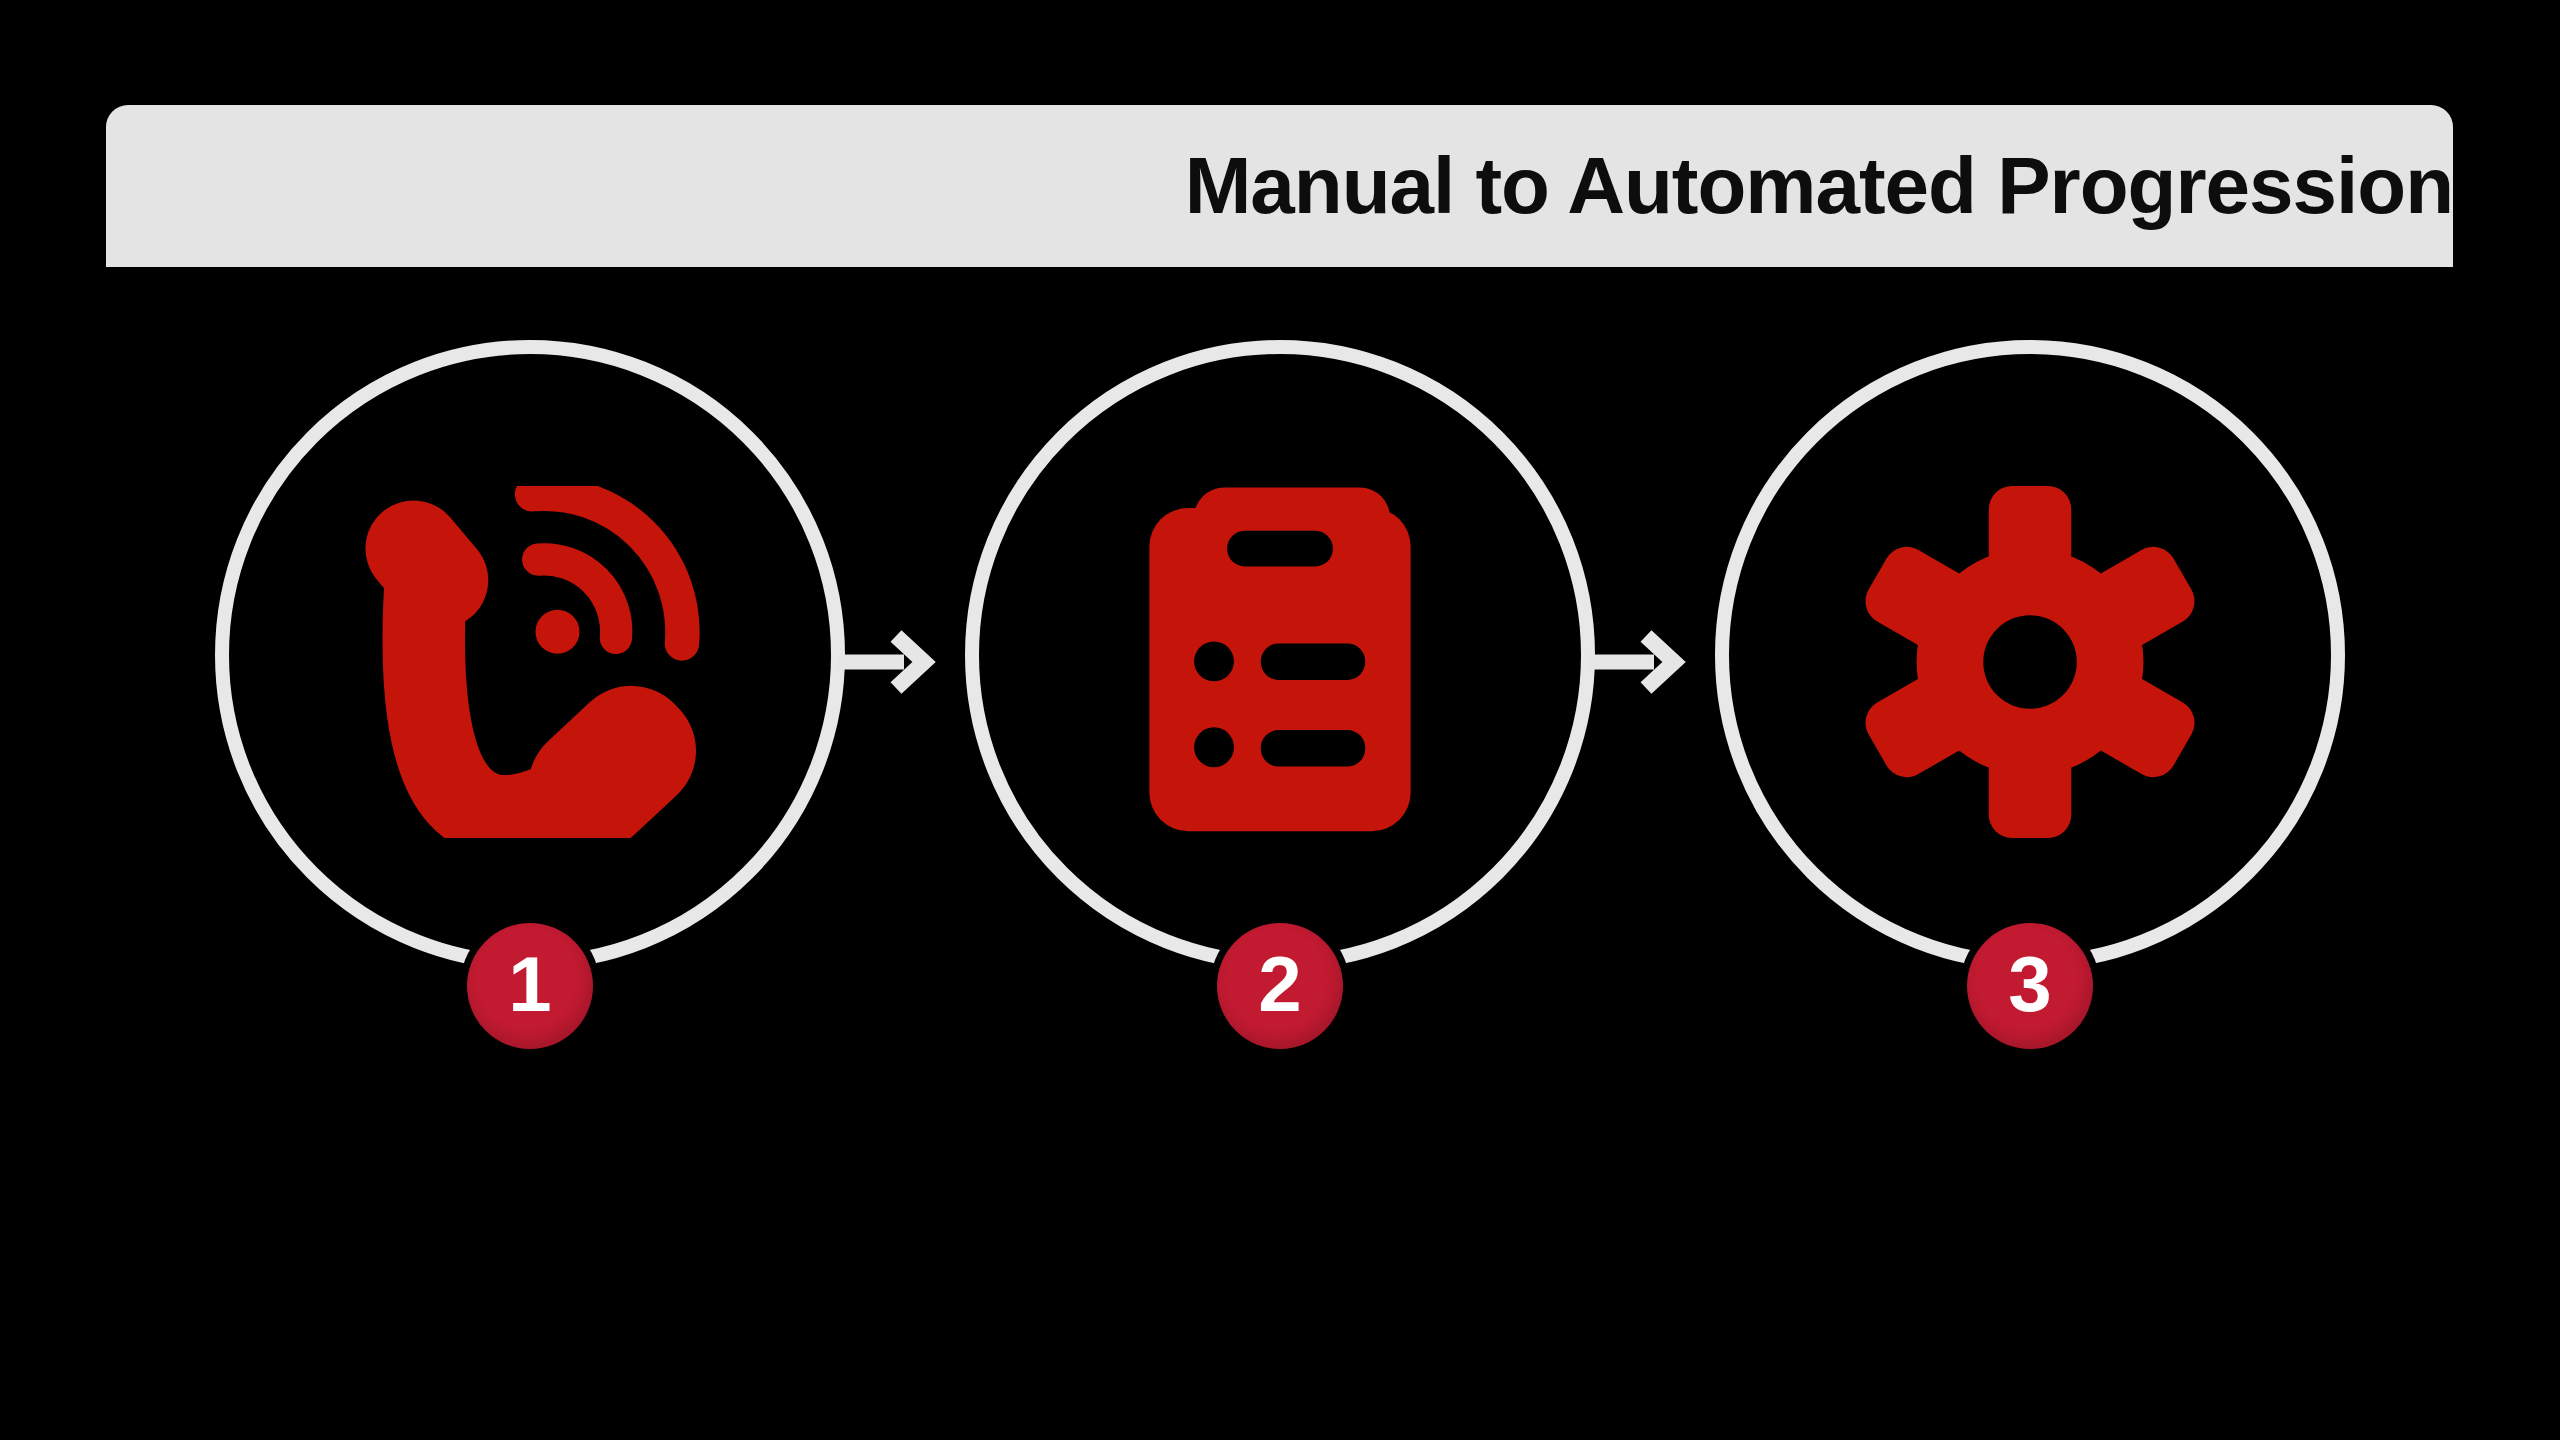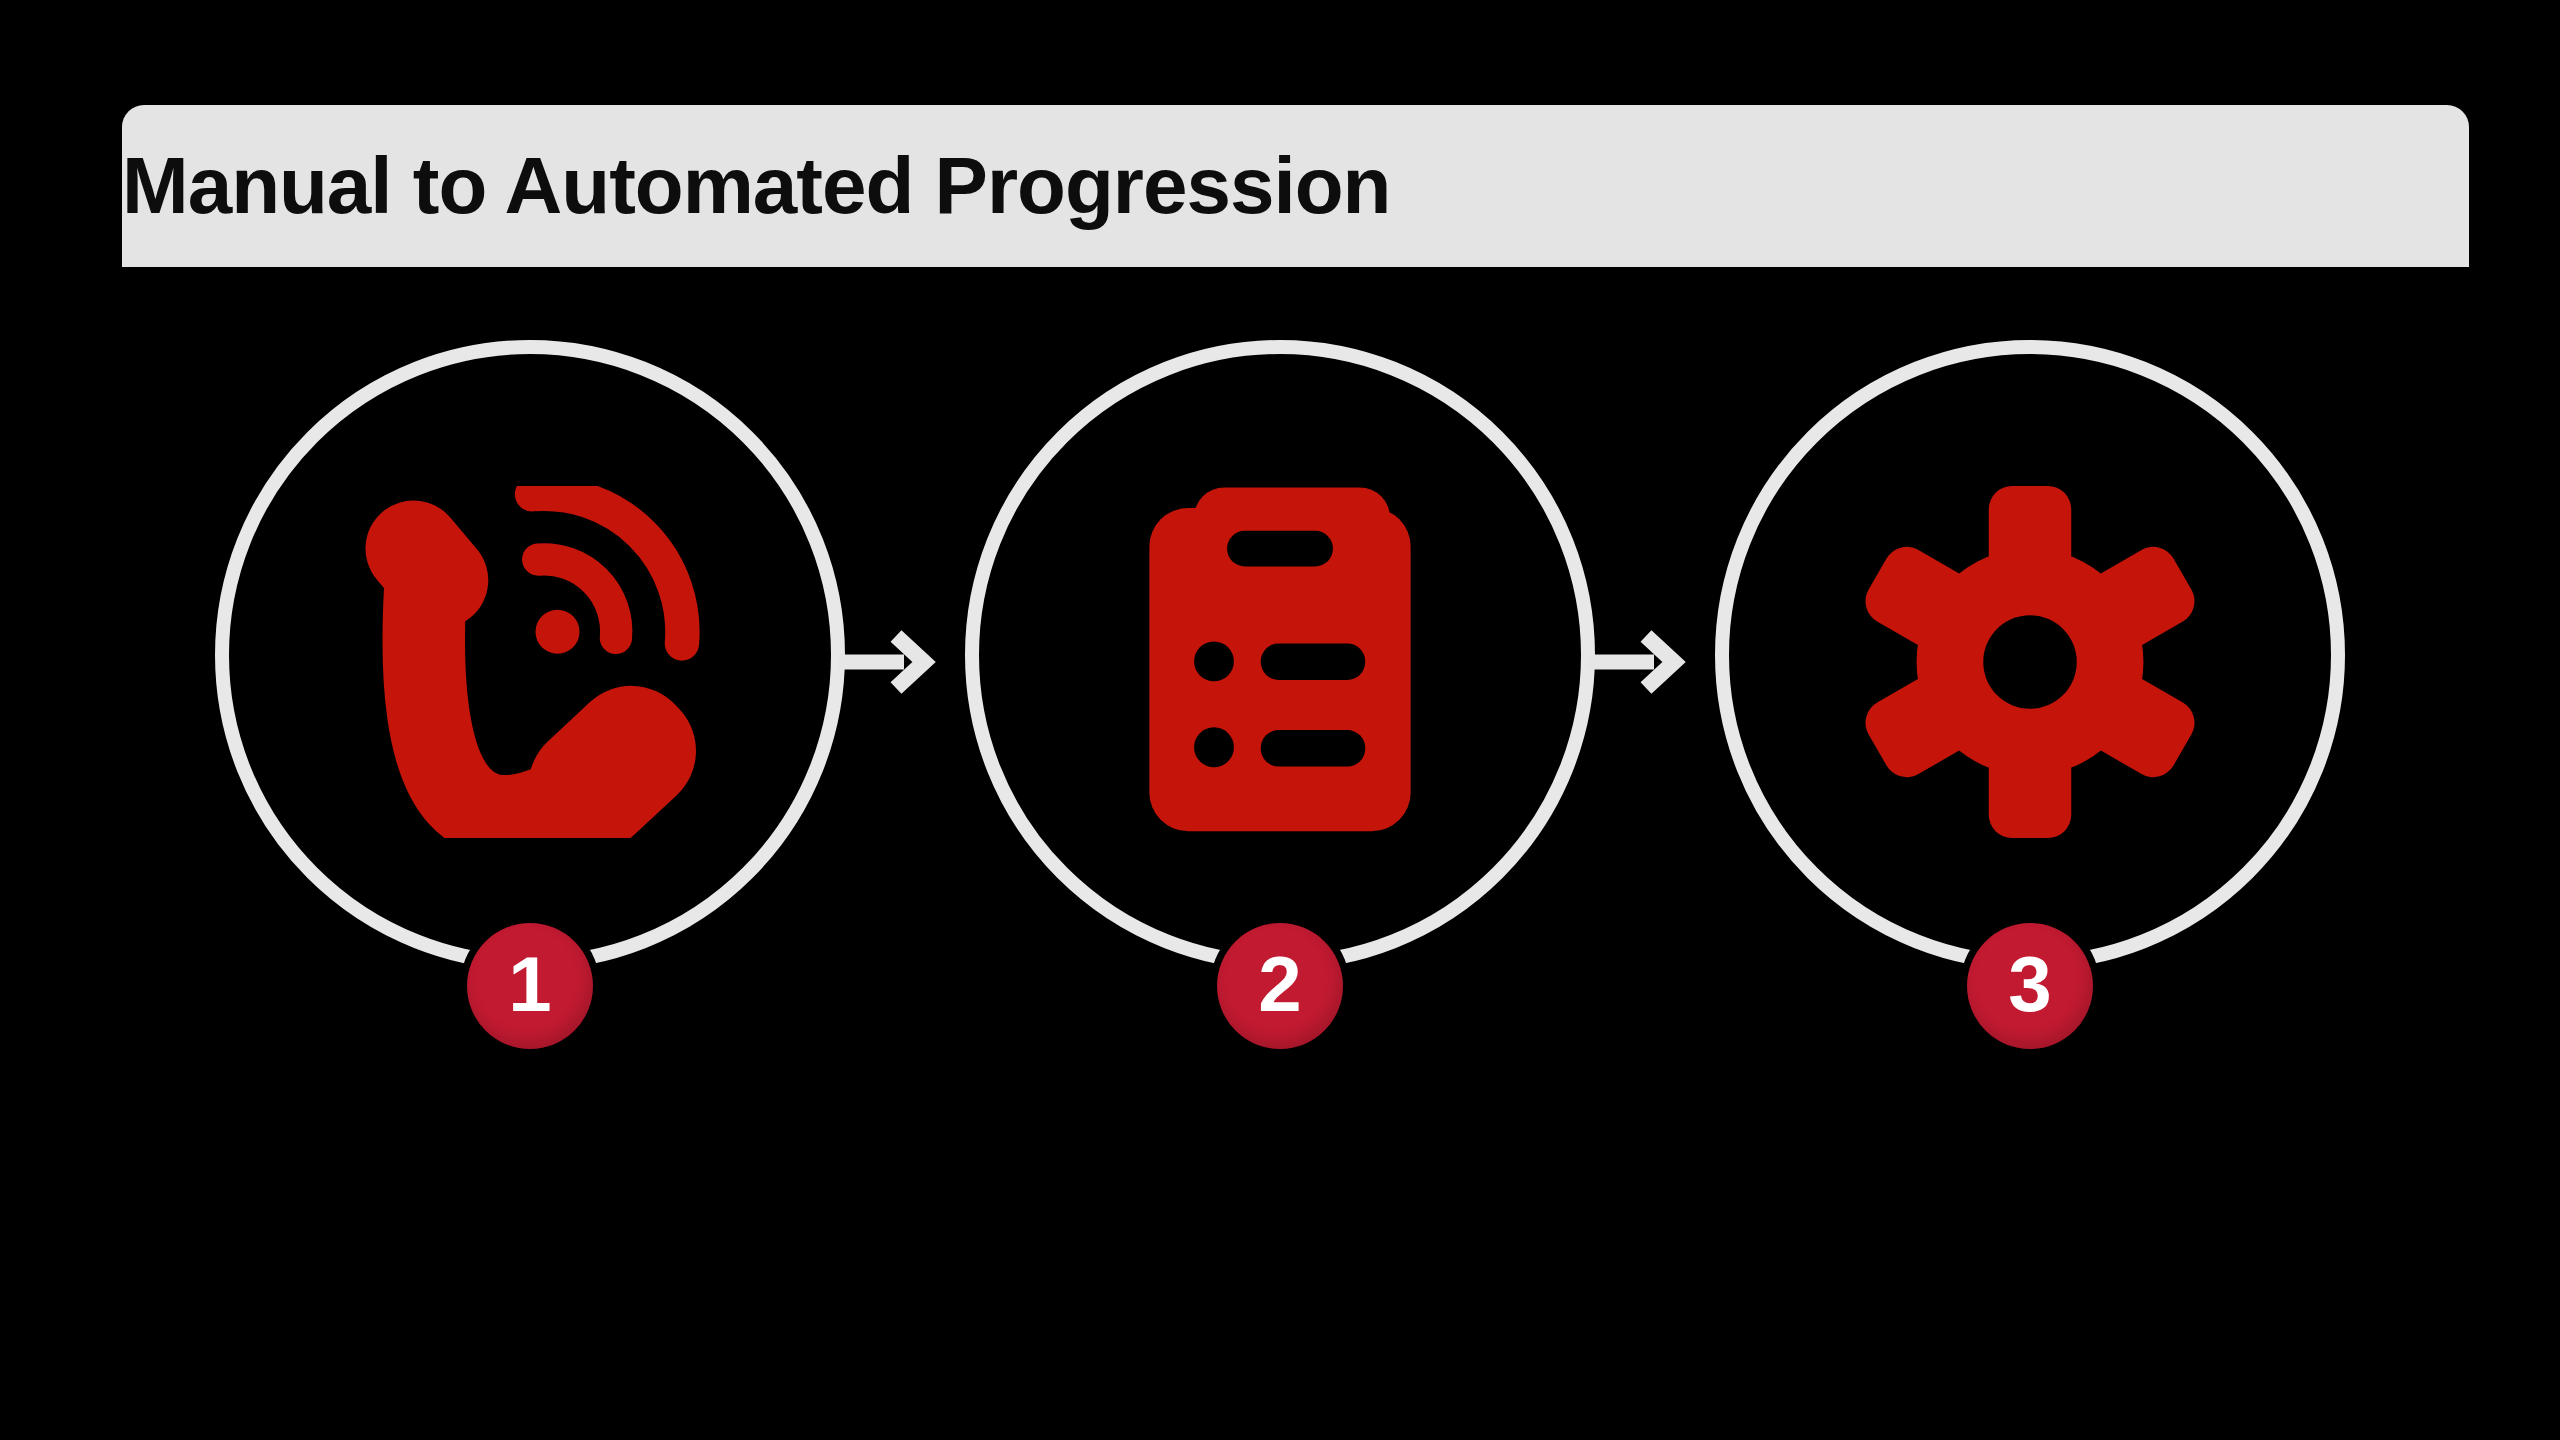--- a/index.html
+++ b/index.html
@@ -16,24 +16,24 @@
   html,body{background:#000;}
   .canvas{
     position:relative;
     width:2560px;height:1440px;
     background:var(--background);
     overflow:hidden;
     font-family:"Liberation Sans",sans-serif;
   }
   .title-bar{
     position:absolute;
-    left:122px;top:105px;width:2347px;height:162px;
+    left:106px;top:105px;width:2347px;height:162px;
     background:var(--title-bar-bg);
     border-radius:22px 22px 0 0;
-    display:flex;align-items:center;justify-content:flex-start;
+    display:flex;align-items:center;justify-content:flex-end;
   }
   .title-text{
     font-size:80px;font-weight:bold;letter-spacing:-1px;
     color:var(--title-text);
     white-space:nowrap;
   }
   .step{
     position:absolute;top:340px;
     width:630px;height:630px;
     border:14px solid var(--circle-stroke);

